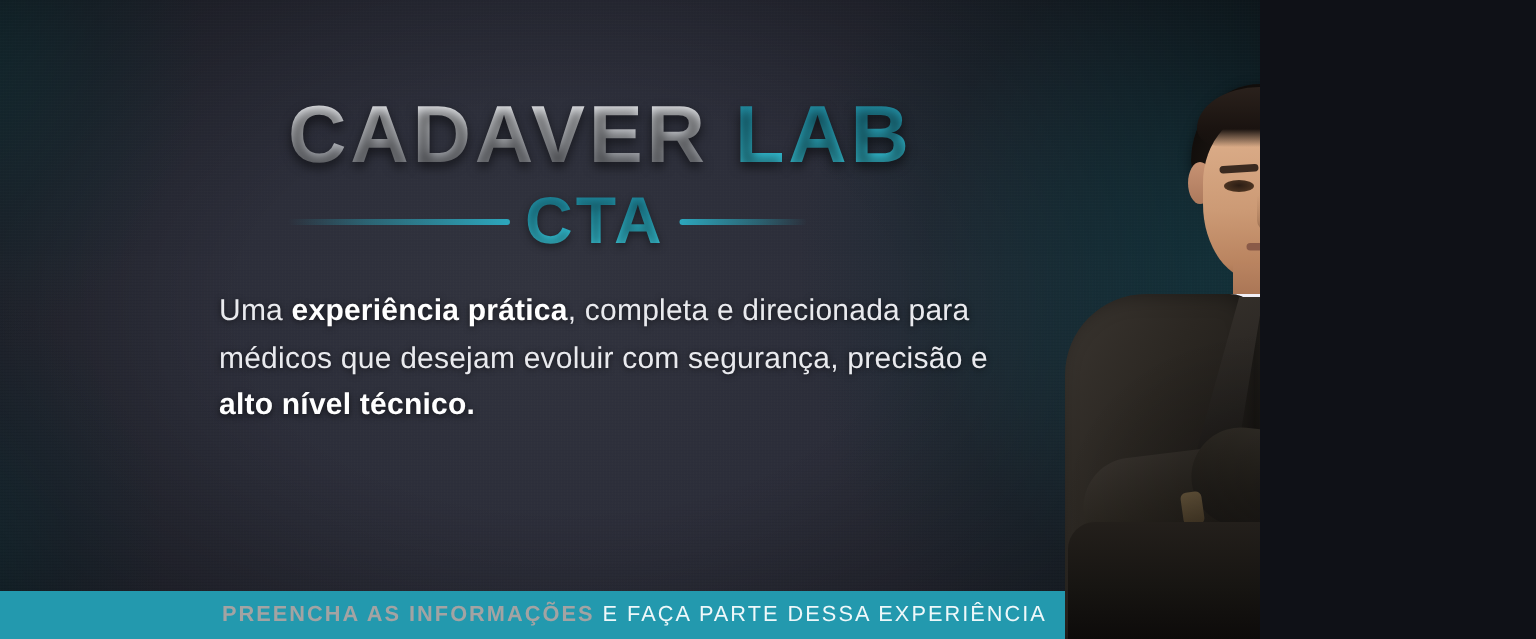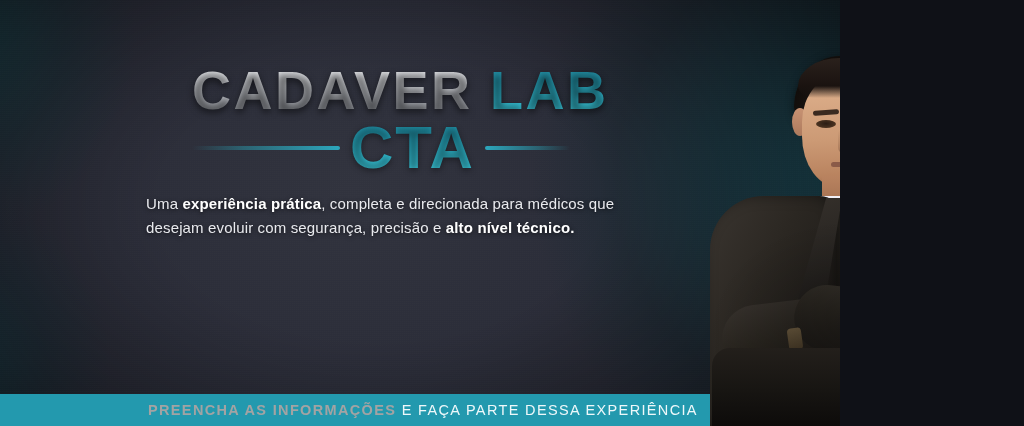--- a/index.html
+++ b/index.html
@@ -73,33 +73,33 @@
   .rule{ height:4px; flex:0 0 auto; border-radius:2px; }
   .rule-left{
     width:148px;
     background:linear-gradient(90deg, rgba(41,160,180,0) 0%, rgba(41,160,180,.45) 35%, #2ca7bd 100%);
   }
   .rule-right{
     width:85px;
     background:linear-gradient(90deg, #2ca7bd 0%, rgba(41,160,180,.45) 62%, rgba(41,160,180,0) 100%);
   }
   .word-cta{
-    font-size:60px; font-weight:700; letter-spacing:2px; line-height:1;
+    font-size:44px; font-weight:700; letter-spacing:2px; line-height:1;
     white-space:nowrap;
     background:linear-gradient(180deg,#1d8298 0%,#25a0b6 36%,#35c2d6 74%,#47d8e8 100%);
     -webkit-background-clip:text; background-clip:text;
     -webkit-text-fill-color:transparent; color:transparent;
     text-shadow:0 2px 6px rgba(0,0,0,.4);
   }
 
   
   .subcopy{
     position:absolute; left:146px; top:192px;
     width:530px;
-    font-size:15px; line-height:1.58;
+    font-size:20px; line-height:1.58;
     color:#e9eaee; letter-spacing:.15px;
     text-shadow:0 1px 4px rgba(0,0,0,.6);
   }
   .subcopy b{ font-weight:700; color:#ffffff; }
 
   
   .cta-bar{
     position:absolute; left:0; right:0; top:394px; height:32px;
     background:#2399ae;
   }

